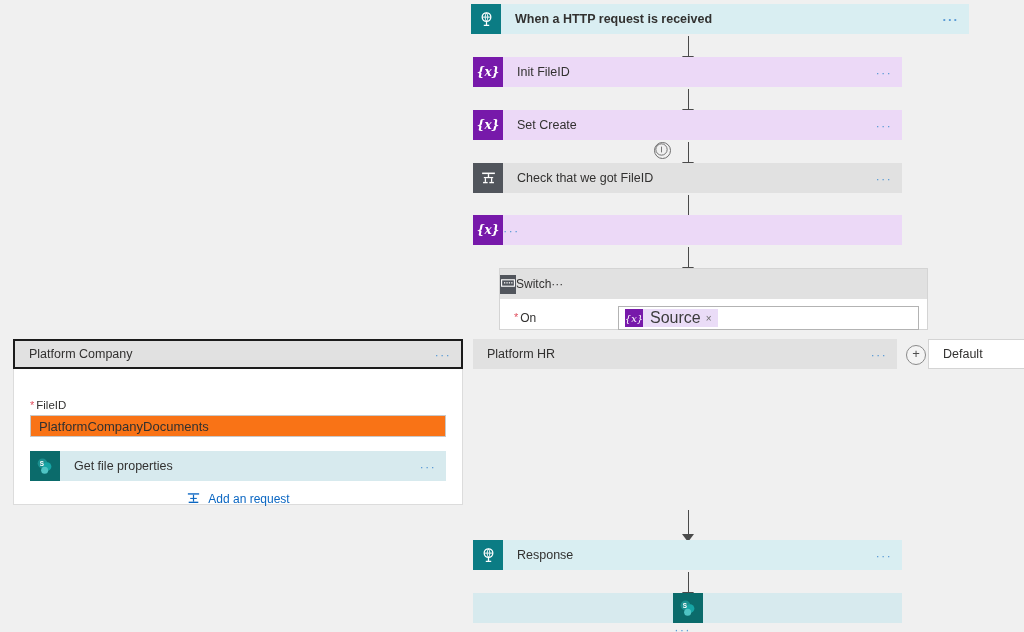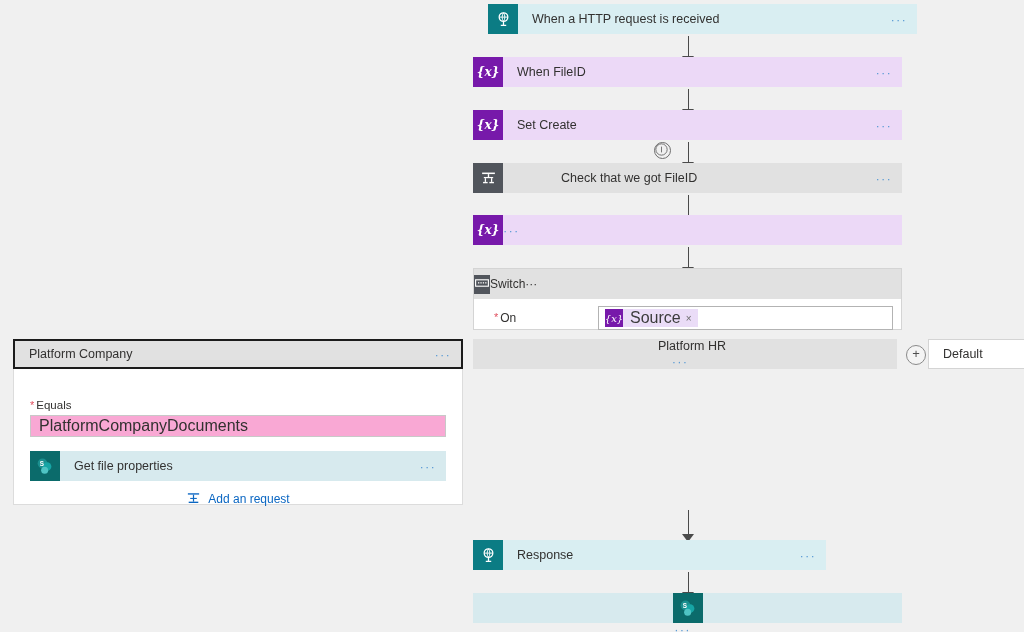--- a/index.html
+++ b/index.html
@@ -17,21 +17,21 @@
         box-sizing:border-box;}
   .card .ico{width:30px;height:30px;flex:0 0 30px;display:flex;
         align-items:center;justify-content:center;}
   .card .title{flex:1 1 auto;padding-left:14px;font-size:12.5px;
         color:#323130;white-space:nowrap;overflow:hidden;}
   .card .dots{flex:0 0 auto;padding-right:10px;color:#5b9bd5;
         font-size:13px;letter-spacing:1.2px;line-height:1;}
 
   .c-http   {background:#d9eef2;}
   .c-var    {background:#ecd9f7;}
-  .c-ctrl   {background:#e1e1e1;gap:44px;}
+  .c-ctrl   {background:#e1e1e1;}
   .c-sp     {background:#d7eaee;}
 
   .ico-teal {background:#0b7c84;}
   .ico-purple{background:#7719aa;color:#fff;font-style:italic;
         font-family:"DejaVu Serif",serif;font-size:12px;font-weight:600;}
   .ico-gray {background:#51555c;}
   .ico-spt  {background:#0b6b6b;}
 
   
   .arrow{position:absolute;width:13px;}
@@ -42,21 +42,21 @@
 
   
   .infoico{position:absolute;width:15px;height:15px;border-radius:50%;
      border:1.2px solid #6e6e6e;color:#6e6e6e;font-size:9px;line-height:13px;
      text-align:center;font-family:"DejaVu Serif",serif;background:#f0f0f0;}
 
   
   .switchbox{position:absolute;background:#fff;border:1px solid #d4d4d4;
      box-sizing:border-box;}
   .switch-head{height:30px;background:#e1e1e1;display:flex;align-items:center;}
-  .on-row{display:flex;align-items:center;height:38px;padding:0 0 0 20px;}
+  .on-row{display:flex;align-items:center;height:38px;padding:0 0 0 14px;}
   .on-label{width:104px;font-size:12px;color:#323130;}
   .req{color:#e04f5f;font-size:11px;margin-right:2px;vertical-align:top;}
   .token-field{flex:1 1 auto;height:24px;border:1px solid #b3b3b3;background:#fff;
      display:flex;align-items:center;padding-left:6px;margin-right:8px;box-sizing:border-box;}
   .token{display:inline-flex;align-items:center;height:18px;background:#eadcf7;}
   .token .tico{width:18px;height:18px;background:#7719aa;color:#fff;
      font-style:italic;font-family:"DejaVu Serif",serif;font-size:10px;
      display:flex;align-items:center;justify-content:center;}
   .token .tlabel{padding:0 5px 0 7px;font-size:16px;color:#3b3b3b;}
   .token .tx{padding-right:6px;font-size:10px;color:#6b6b6b;cursor:pointer;}
@@ -65,60 +65,60 @@
   .case-head{height:30px;background:#e1e1e1;display:flex;align-items:center;}
   .case-head .title{flex:1 1 auto;padding-left:14px;font-size:12.5px;}
   .case-head .dots{padding-right:10px;color:#5b9bd5;font-size:13px;letter-spacing:1.2px;}
 
   .case-open{position:absolute;background:#fff;border:1px solid #dcdcdc;
      box-sizing:border-box;}
   .case-open .case-head{border:2px solid #1b1b1b;box-sizing:border-box;
      margin:-1px -1px 16px -1px;}
   .case-body{padding:14px 16px 0 16px;}
   .field-label{font-size:11.5px;color:#323130;margin-bottom:4px;}
-  .field-input{height:22px;border:1px solid #c8c8c8;background:#f9a8d4;
-     display:flex;align-items:center;padding-left:8px;font-size:16px;
+  .field-input{height:22px;border:1px solid #c8c8c8;background:#f97316;
+     display:flex;align-items:center;padding-left:8px;font-size:13px;
      color:#323130;box-sizing:border-box;}
 
   .addaction{display:flex;align-items:center;justify-content:center;
      gap:7px;margin-top:24px;padding-bottom:16px;color:#0a66c2;font-size:12px;cursor:pointer;}
 
   .plusbtn{position:absolute;width:18px;height:18px;border-radius:50%;
      border:1.3px solid #8a8a8a;color:#4f4f4f;font-size:13px;line-height:15px;
      text-align:center;background:#f4f4f4;cursor:pointer;}
 
   .defaultbox{position:absolute;height:30px;background:#fff;border:1px solid #d4d4d4;
      display:flex;align-items:center;padding-left:14px;font-size:12.5px;
      box-sizing:border-box;color:#323130;}
 </style>
 </head>
 <body>
 
 <div class="canvas">
 
-  <div class="card c-http" style="left:488px;top:4px;width:429px;">
+  <div class="card c-http" style="left:471px;top:4px;width:498px;font-weight:bold;">
     <div class="ico ico-teal">
       <svg width="17" height="17" viewBox="0 0 20 20" aria-hidden="true">
         <circle cx="10" cy="7.2" r="5.1" fill="none" stroke="#ffffff" stroke-width="1.5"></circle>
         <path d="M4.9 7.2h10.2M10 2.1c2.1 2.7 2.1 7.5 0 10.2M10 2.1c-2.1 2.7-2.1 7.5 0 10.2" fill="none" stroke="#ffffff" stroke-width="1.1"></path>
         <path d="M10 12.4v4.4M6.8 16.8h6.4" fill="none" stroke="#ffffff" stroke-width="1.5"></path>
       </svg>
     </div>
     <div class="title">When a HTTP request is received</div>
     <div class="dots">···</div>
   </div>
 
   <div class="arrow" style="left:682px;top:36px;height:28px;">
     <div class="stem" style="height:21px;"></div>
       <div class="head"></div>
   </div>
 
   <div class="card c-var" style="left:473px;top:57px;width:429px;">
     <div class="ico ico-purple">{x}</div>
-    <div class="title">When FileID</div>
+    <div class="title">Init FileID</div>
     <div class="dots">···</div>
   </div>
 
   <div class="arrow" style="left:682px;top:89px;height:28px;">
     <div class="stem" style="height:21px;"></div>
       <div class="head"></div>
   </div>
 
   <div class="card c-var" style="left:473px;top:110px;width:429px;">
     <div class="ico ico-purple">{x}</div>
@@ -161,21 +161,21 @@
   <div class="card c-var" style="left:473px;top:215px;width:429px;">
     <div class="ico ico-purple">{x}</div>
     <div class="dots">···</div>
   </div>
 
   <div class="arrow" style="left:682px;top:247px;height:28px;">
     <div class="stem" style="height:21px;"></div>
       <div class="head"></div>
   </div>
 
-  <div class="switchbox" style="left:473px;top:268px;width:429px;height:62px;">
+  <div class="switchbox" style="left:499px;top:268px;width:429px;height:62px;">
     <div class="switch-head">
       <div class="ico ico-gray">
         <svg width="16" height="16" viewBox="0 0 20 20" aria-hidden="true">
           <rect x="2" y="6" width="16" height="8" fill="none" stroke="#ffffff" stroke-width="1.4"></rect>
           <rect x="5" y="9" width="1.6" height="1.6" fill="#ffffff"></rect>
           <rect x="8" y="9" width="1.6" height="1.6" fill="#ffffff"></rect>
           <rect x="11" y="9" width="1.6" height="1.6" fill="#ffffff"></rect>
           <rect x="14" y="9" width="1.6" height="1.6" fill="#ffffff"></rect>
         </svg>
       </div>
@@ -196,21 +196,21 @@
     </div>
   </div>
 
   <div class="case-open" style="left:13px;top:339px;width:450px;height:166px;">
     <div class="case-head">
       <div class="title">Platform Company</div>
       <div class="dots" style="color:#5b9bd5;">···</div>
     </div>
     <div class="case-body">
       <div class="field-label">
-        <span class="req">*</span><span>Equals</span>
+        <span class="req">*</span><span>FileID</span>
       </div>
       <div class="field-input">PlatformCompanyDocuments</div>
 
       <div class="card c-sp" style="position:relative;left:0;top:14px;width:100%;">
         <div class="ico ico-spt">
           <svg width="18" height="18" viewBox="0 0 20 20" aria-hidden="true">
             <circle cx="7.2" cy="7.2" r="5.4" fill="#1b8f8f"></circle>
             <circle cx="12.3" cy="10.6" r="4.8" fill="#16a5a5"></circle>
             <circle cx="9.6" cy="14.6" r="3.9" fill="#4fc4c4"></circle>
             <text x="4.2" y="10.4" font-size="7" font-family="Liberation Sans, sans-serif" font-weight="bold" fill="#ffffff">S</text>
@@ -227,35 +227,35 @@
             <rect x="9.2" y="4.8" width="1.6" height="9.4" fill="#0a66c2"></rect>
             <rect x="5.6" y="9.2" width="8.8" height="1.4" fill="#0a66c2"></rect>
             <rect x="3.6" y="14.2" width="12.8" height="1.8" fill="#0a66c2"></rect>
           </svg>
         </span>
         <span>Add an request</span>
       </div>
     </div>
   </div>
 
-  <div class="case-head" style="position:absolute;left:473px;top:339px;width:424px;flex-direction:column;">
+  <div class="case-head" style="position:absolute;left:473px;top:339px;width:424px;">
     <div class="title">Platform HR</div>
     <div class="dots">···</div>
   </div>
 
   <div class="plusbtn" style="left:906px;top:345px;">+</div>
 
   <div class="defaultbox" style="left:928px;top:339px;width:120px;">Default</div>
 
   <div class="arrow" style="left:682px;top:510px;height:32px;">
     <div class="stem" style="height:24px;"></div>
       <div class="head"></div>
   </div>
 
-  <div class="card c-http" style="left:473px;top:540px;width:353px;justify-content:space-between;">
+  <div class="card c-http" style="left:473px;top:540px;width:429px;justify-content:space-between;">
     <div class="ico ico-teal">
       <svg width="17" height="17" viewBox="0 0 20 20" aria-hidden="true">
         <circle cx="10" cy="7.2" r="5.1" fill="none" stroke="#ffffff" stroke-width="1.5"></circle>
         <path d="M4.9 7.2h10.2M10 2.1c2.1 2.7 2.1 7.5 0 10.2M10 2.1c-2.1 2.7-2.1 7.5 0 10.2" fill="none" stroke="#ffffff" stroke-width="1.1"></path>
         <path d="M10 12.4v4.4M6.8 16.8h6.4" fill="none" stroke="#ffffff" stroke-width="1.5"></path>
       </svg>
     </div>
     <div class="title">Response</div>
     <div class="dots">···</div>
   </div>

